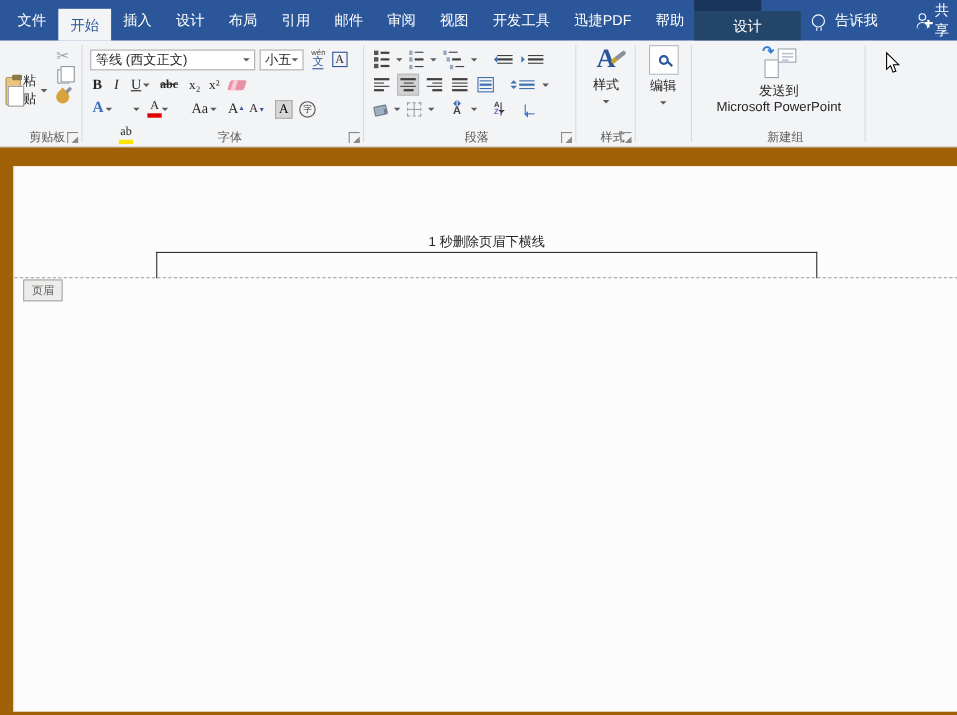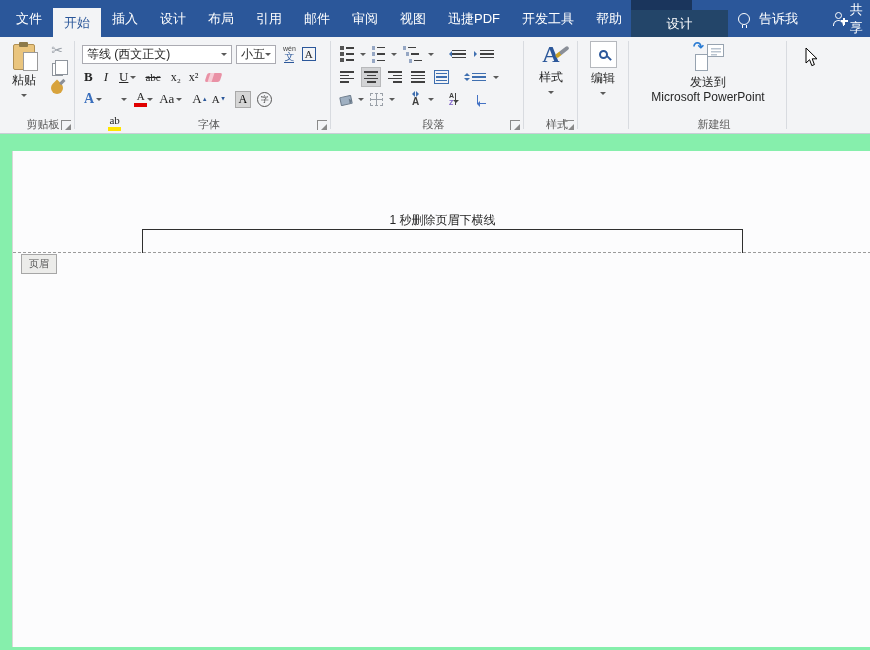--- a/index.html
+++ b/index.html
@@ -32,39 +32,39 @@
   .dlg::after { content:""; position:absolute; right:0; bottom:0; width:0; height:0; border:3px solid transparent; border-right-color:#8a8a8a; border-bottom-color:#8a8a8a; }
   .dd { display:inline-block; width:0; height:0; border:3px solid transparent; border-top-color:#5a5a5a; margin-top:3px; }
   .bt { display:inline-flex; align-items:center; justify-content:center; height:20px; padding:0 2px; color:#262626; font-size:13px; }
   .serif { font-family:"Liberation Serif", serif; }
   .row { position:absolute; left:6px; right:2px; display:flex; align-items:center; }
   .r1 { top:7px; height:20px; }
   .r2 { top:30px; height:20px; }
   .r3 { top:52px; height:20px; }
 
   
-  .paste-btn { position:absolute; left:5px; top:5px; width:38px; height:80px; display:flex; flex-direction:column; align-items:center; gap:2px; font-size:12px; color:#262626; }
+  .paste-btn { position:absolute; left:5px; top:5px; width:38px; height:80px; display:flex; align-items:center; gap:2px; font-size:12px; color:#262626; }
   .clipico { width:22px; height:26px; background:#eac57e; border:1px solid #b09055; border-radius:2px; position:relative; margin-top:2px; }
   .clipico::before { content:""; position:absolute; left:5px; top:-3px; width:9px; height:5px; background:#8d7a4a; border-radius:1px; }
   .clipico::after { content:""; position:absolute; right:-4px; bottom:-2px; width:13px; height:17px; background:#fff; border:1px solid #9a9a9a; }
   .clip-col { position:absolute; left:47px; top:6px; width:20px; display:flex; flex-direction:column; align-items:center; gap:6px; }
   .cutg { font-size:14px; color:#9aa0a8; line-height:14px; }
   .copyico { width:11px; height:13px; border:1px solid #8f959d; background:#fff; position:relative; }
   .copyico::before { content:""; position:absolute; left:2px; top:-4px; width:11px; height:13px; border:1px solid #8f959d; background:#fff; }
   .painter { width:12px; height:12px; background:#d8a33c; border-radius:0 60% 60% 60%; transform:rotate(45deg); position:relative; }
   .painter::before { content:""; position:absolute; left:4px; top:-5px; width:3px; height:6px; background:#8a8f98; }
 
   
   .combo { display:flex; align-items:center; justify-content:space-between; border:1px solid #ababb2; background:#fff; height:19px; padding:0 4px; font-size:12px; color:#262626; }
   .pinyin { display:flex; flex-direction:column; align-items:center; line-height:1; margin-left:7px; }
   .pinyin .py-top { font-size:7px; color:#444; }
   .pinyin .py-bot { font-size:10px; color:#2b579a; border-bottom:1px solid #2b579a; }
   .charborder { margin-left:6px; border:1.5px solid #2b579a; font-size:11px; padding:0 2px; color:#262626; font-family:"Liberation Serif",serif; }
   .uline { text-decoration:underline; }
-  .strike { text-decoration:line-through; }
+  .strike { text-decoration:line-through;font-weight:bold; }
   .eraser { width:15px; height:9px; background:#e991a5; border-radius:2px; transform:skewX(-18deg); position:relative; margin-left:6px; }
   .eraser::after { content:""; position:absolute; left:3px; top:0; width:4px; height:9px; background:#f6cdd6; }
   .fx-a { color:#3a6fbd; font-size:14px; font-weight:bold; }
   .colbar { display:flex; flex-direction:column; align-items:center; line-height:1; }
   .colbar .cb-ch { font-size:11px; font-family:"Liberation Serif",serif; color:#262626; }
   .colbar .cb-bar { width:13px; height:4px; margin-top:1px; }
   .bar-yellow { background:#ffe400; }
   .bar-red { background:#e00000; }
   .caret-up { font-size:6px; color:#2b579a; vertical-align:top; line-height:8px; }
   .shadeA { background:#d6d6d6; border:1px solid #a9a9a9; padding:0 3px; font-size:12px; font-family:"Liberation Serif",serif; }
@@ -118,21 +118,21 @@
   .sendbtn { position:absolute; left:0; right:0; top:6px; display:flex; flex-direction:column; align-items:center; font-size:12px; color:#262626; line-height:15px; }
   .pptico { position:relative; width:32px; height:28px; margin-bottom:4px; }
   .pptico .pg { position:absolute; left:3px; bottom:0; width:13px; height:17px; background:#fff; border:1px solid #97a3b0; }
   .pptico .sl { position:absolute; right:0; top:1px; width:17px; height:13px; background:#fff; border:1px solid #97a3b0;
                 background:linear-gradient(#b9c4d0,#b9c4d0) 3px 3px/10px 1.5px no-repeat,
                            linear-gradient(#b9c4d0,#b9c4d0) 3px 6px/10px 1.5px no-repeat,
                            linear-gradient(#b9c4d0,#b9c4d0) 3px 9px/6px 1.5px no-repeat, #fff; }
   .pptico .arr { position:absolute; left:1px; top:-4px; color:#2b7cd3; font-size:13px; font-weight:bold; }
 
   
-  .docarea { position:absolute; left:0; top:134px; width:870px; height:516px; background:#86efac; }
+  .docarea { position:absolute; left:0; top:134px; width:870px; height:516px; background:#a16207; }
   .page { position:absolute; left:12px; top:17px; width:858px; height:496px; background:#fcfcfd; border-left:1px solid #d8d8d8; }
   .hdr-text { position:absolute; left:129px; top:61px; width:601px; text-align:center; font-size:12px; color:#262626; }
   .hline { position:absolute; left:129px; top:78px; width:601px; height:1px; background:#2f2f2f; }
   .tick { position:absolute; top:78px; width:1px; height:24px; background:#2f2f2f; }
   .tick.l { left:129px; } .tick.r { left:729px; }
   .dashed { position:absolute; left:0; top:101px; width:858px; border-top:1px dashed #9b9b9b; }
   .hdrtag { position:absolute; left:8px; top:103px; padding:2px 7px; background:#ececea; border:1px solid #a6a6a6; font-size:10px; color:#555; }
 
   .cursor { position:absolute; left:805px; top:47px; }
 </style>
@@ -142,22 +142,22 @@
 <header class="menubar">
   <div class="tab first">文件</div>
   <div class="tab active">开始</div>
   <div class="tab">插入</div>
   <div class="tab">设计</div>
   <div class="tab">布局</div>
   <div class="tab">引用</div>
   <div class="tab">邮件</div>
   <div class="tab">审阅</div>
   <div class="tab">视图</div>
+  <div class="tab">开发工具</div>
   <div class="tab">迅捷PDF</div>
-  <div class="tab">开发工具</div>
   <div class="tab">帮助</div>
   <div class="ctx-notch"></div>
   <div class="ctx-tab">设计</div>
   <div class="tellme">
     <span class="bulb"></span>
     <span>告诉我</span>
   </div>
   <div class="share">
     <span class="person">
         <i class="head"></i>
@@ -219,21 +219,21 @@
       <span class="colbar" style="margin-left:6px;margin-top:48px;">
         <span class="cb-ch">ab</span>
         <i class="cb-bar bar-yellow"></i>
       </span>
         <span class="dd"></span>
       <span class="colbar" style="margin-left:7px;">
         <span class="cb-ch">A</span>
         <i class="cb-bar bar-red"></i>
       </span>
         <span class="dd"></span>
-      <span class="bt serif" style="margin-left:4px;">Aa</span>
+      <span class="bt serif" style="margin-left:19px;">Aa</span>
         <span class="dd"></span>
       <span class="bt serif" style="margin-left:8px;">
           <span>A</span>
           <span class="caret-up">▲</span>
         </span>
       <span class="bt serif" style="font-size:11px;">
           <span>A</span>
           <span class="caret-up" style="transform:rotate(180deg);">▲</span>
         </span>
       <span class="shadeA" style="margin-left:7px;">A</span>

